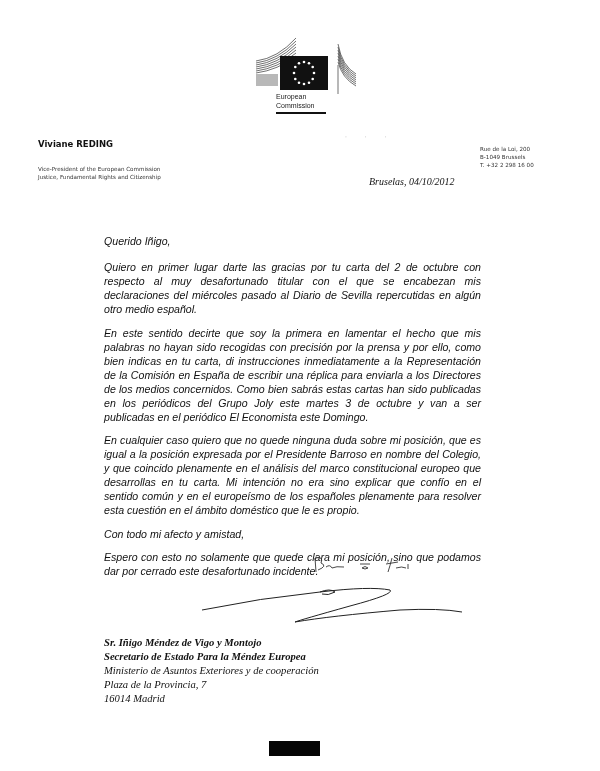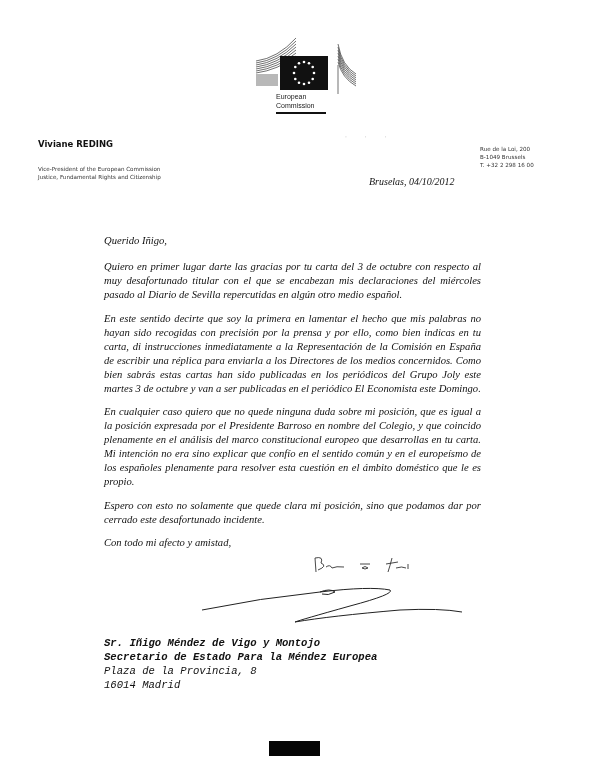--- a/index.html
+++ b/index.html
@@ -7,26 +7,26 @@
   .abs { position: absolute; }
   .logo { left: 248px; top: 36px; width: 110px; height: 80px; }
   .logo-text { left: 276px; top: 92px; font-family: "Liberation Sans", sans-serif; font-size: 7px; line-height: 9px; color: #222; }
   .logo-rule { left: 276px; top: 112px; width: 50px; height: 2px; background: #111; }
   .sender { left: 38px; top: 139px; font-family: "DejaVu Sans", sans-serif; }
   .sender-name { font-size: 8.5px; font-weight: bold; color: #111; margin-bottom: 16px; }
   .sender-line { font-size: 5.6px; line-height: 8px; color: #333; }
   .addr { left: 480px; top: 145px; font-family: "DejaVu Sans", sans-serif; font-size: 5.6px; line-height: 8px; color: #333; }
   .dots { left: 345px; top: 133px; font-family: "DejaVu Sans", sans-serif; font-size: 6px; color: #aaa; letter-spacing: 8px; }
   .date { left: 369px; top: 176px; font-family: "Liberation Serif", serif; font-style: italic; font-size: 10px; }
-  .letter { left: 104px; top: 234px; width: 377px; font-family: Liberation Serif, serif; font-style: italic; font-size: 10.6px; line-height: 14px; }
+  .letter { left: 104px; top: 234px; width: 377px; font-family: Liberation Sans, sans-serif; font-style: italic; font-size: 10.6px; line-height: 14px; }
   .letter p { margin: 0 0 9.5px 0; text-align: justify; }
   .greeting { margin-bottom: 12px !important; }
   .sig-small { left: 310px; top: 554px; width: 120px; height: 24px; }
   .signature { left: 200px; top: 580px; width: 265px; height: 50px; }
-  .recipient { left: 104px; top: 636px; font-family: Liberation Mono, monospace; font-style: italic; font-size: 10.6px; line-height: 14px; }
+  .recipient { left: 104px; top: 636px; font-family: Liberation Serif, serif; font-style: italic; font-size: 10.6px; line-height: 14px; }
   .recipient .b { font-weight: bold; }
   .redact { left: 269px; top: 741px; width: 51px; height: 15px; background: #050505; }
 </style>
 </head>
 <body>
 
 <div class="abs logo">
   <svg width="110" height="80" viewBox="0 0 110 80">
     <g stroke="#333" stroke-width="0.7" fill="none">
       <path d="M8 25 Q30 22 48 2"></path>
@@ -85,25 +85,25 @@
 <div class="abs addr">
   <div>Rue de la Loi, 200</div>
   <div>B-1049 Brussels</div>
   <div>T. +32 2 298 16 00</div>
 </div>
 
 <div class="abs date">Bruselas, 04/10/2012</div>
 
 <div class="abs letter">
   <p class="greeting">Querido Iñigo,</p>
-  <p>Quiero en primer lugar darte las gracias por tu carta del 3 de octubre con respecto al muy desafortunado titular con el que se encabezan mis declaraciones del miércoles pasado al Diario de Sevilla repercutidas en algún otro medio español.</p>
+  <p>Quiero en primer lugar darte las gracias por tu carta del 2 de octubre con respecto al muy desafortunado titular con el que se encabezan mis declaraciones del miércoles pasado al Diario de Sevilla repercutidas en algún otro medio español.</p>
   <p>En este sentido decirte que soy la primera en lamentar el hecho que mis palabras no hayan sido recogidas con precisión por la prensa y por ello, como bien indicas en tu carta, di instrucciones inmediatamente a la Representación de la Comisión en España de escribir una réplica para enviarla a los Directores de los medios concernidos. Como bien sabrás estas cartas han sido publicadas en los periódicos del Grupo Joly este martes 3 de octubre y van a ser publicadas en el periódico El Economista este Domingo.</p>
   <p>En cualquier caso quiero que no quede ninguna duda sobre mi posición, que es igual a la posición expresada por el Presidente Barroso en nombre del Colegio, y que coincido plenamente en el análisis del marco constitucional europeo que desarrollas en tu carta. Mi intención no era sino explicar que confío en el sentido común y en el europeísmo de los españoles plenamente para resolver esta cuestión en el ámbito doméstico que le es propio.</p>
+  <p>Con todo mi afecto y amistad,</p>
   <p>Espero con esto no solamente que quede clara mi posición, sino que podamos dar por cerrado este desafortunado incidente.</p>
-  <p>Con todo mi afecto y amistad,</p>
 </div>
 
 <div class="abs sig-small">
   <svg width="120" height="24" viewBox="0 0 120 24">
     <g stroke="#333" stroke-width="0.9" fill="none">
       <path d="M5 4 L6 18 M5 4 Q14 2 11 9 Q18 12 8 16"></path>
       <path d="M16 13 Q20 10 22 14 Q26 12 34 13"></path>
       <path d="M50 10 L60 10 M52 14 Q55 11 58 14 Q55 16 52 14"></path>
       <path d="M82 4 Q80 12 78 18 M76 10 L88 8 M86 14 Q92 12 96 14 M98 10 L98 15"></path>
     </g>
@@ -115,17 +115,18 @@
     <g stroke="#222" stroke-width="1" fill="none">
       <path d="M2 30 Q60 18 120 12 Q130 8 135 12 Q128 16 122 14"></path>
       <path d="M120 12 Q170 6 190 10 Q195 14 150 26 Q100 40 95 42 Q130 36 200 30 Q240 28 262 32"></path>
     </g>
   </svg>
 </div>
 
 <div class="abs recipient">
   <div class="b">Sr. Iñigo Méndez de Vigo y Montojo</div>
   <div class="b">Secretario de Estado Para la Méndez Europea</div>
-  <div>Plaza de la Provincia, 8</div>
+  <div>Ministerio de Asuntos Exteriores y de cooperación</div>
+  <div>Plaza de la Provincia, 7</div>
   <div>16014 Madrid</div>
 </div>
 
 <div class="abs redact"></div>
 
 </body></html>

